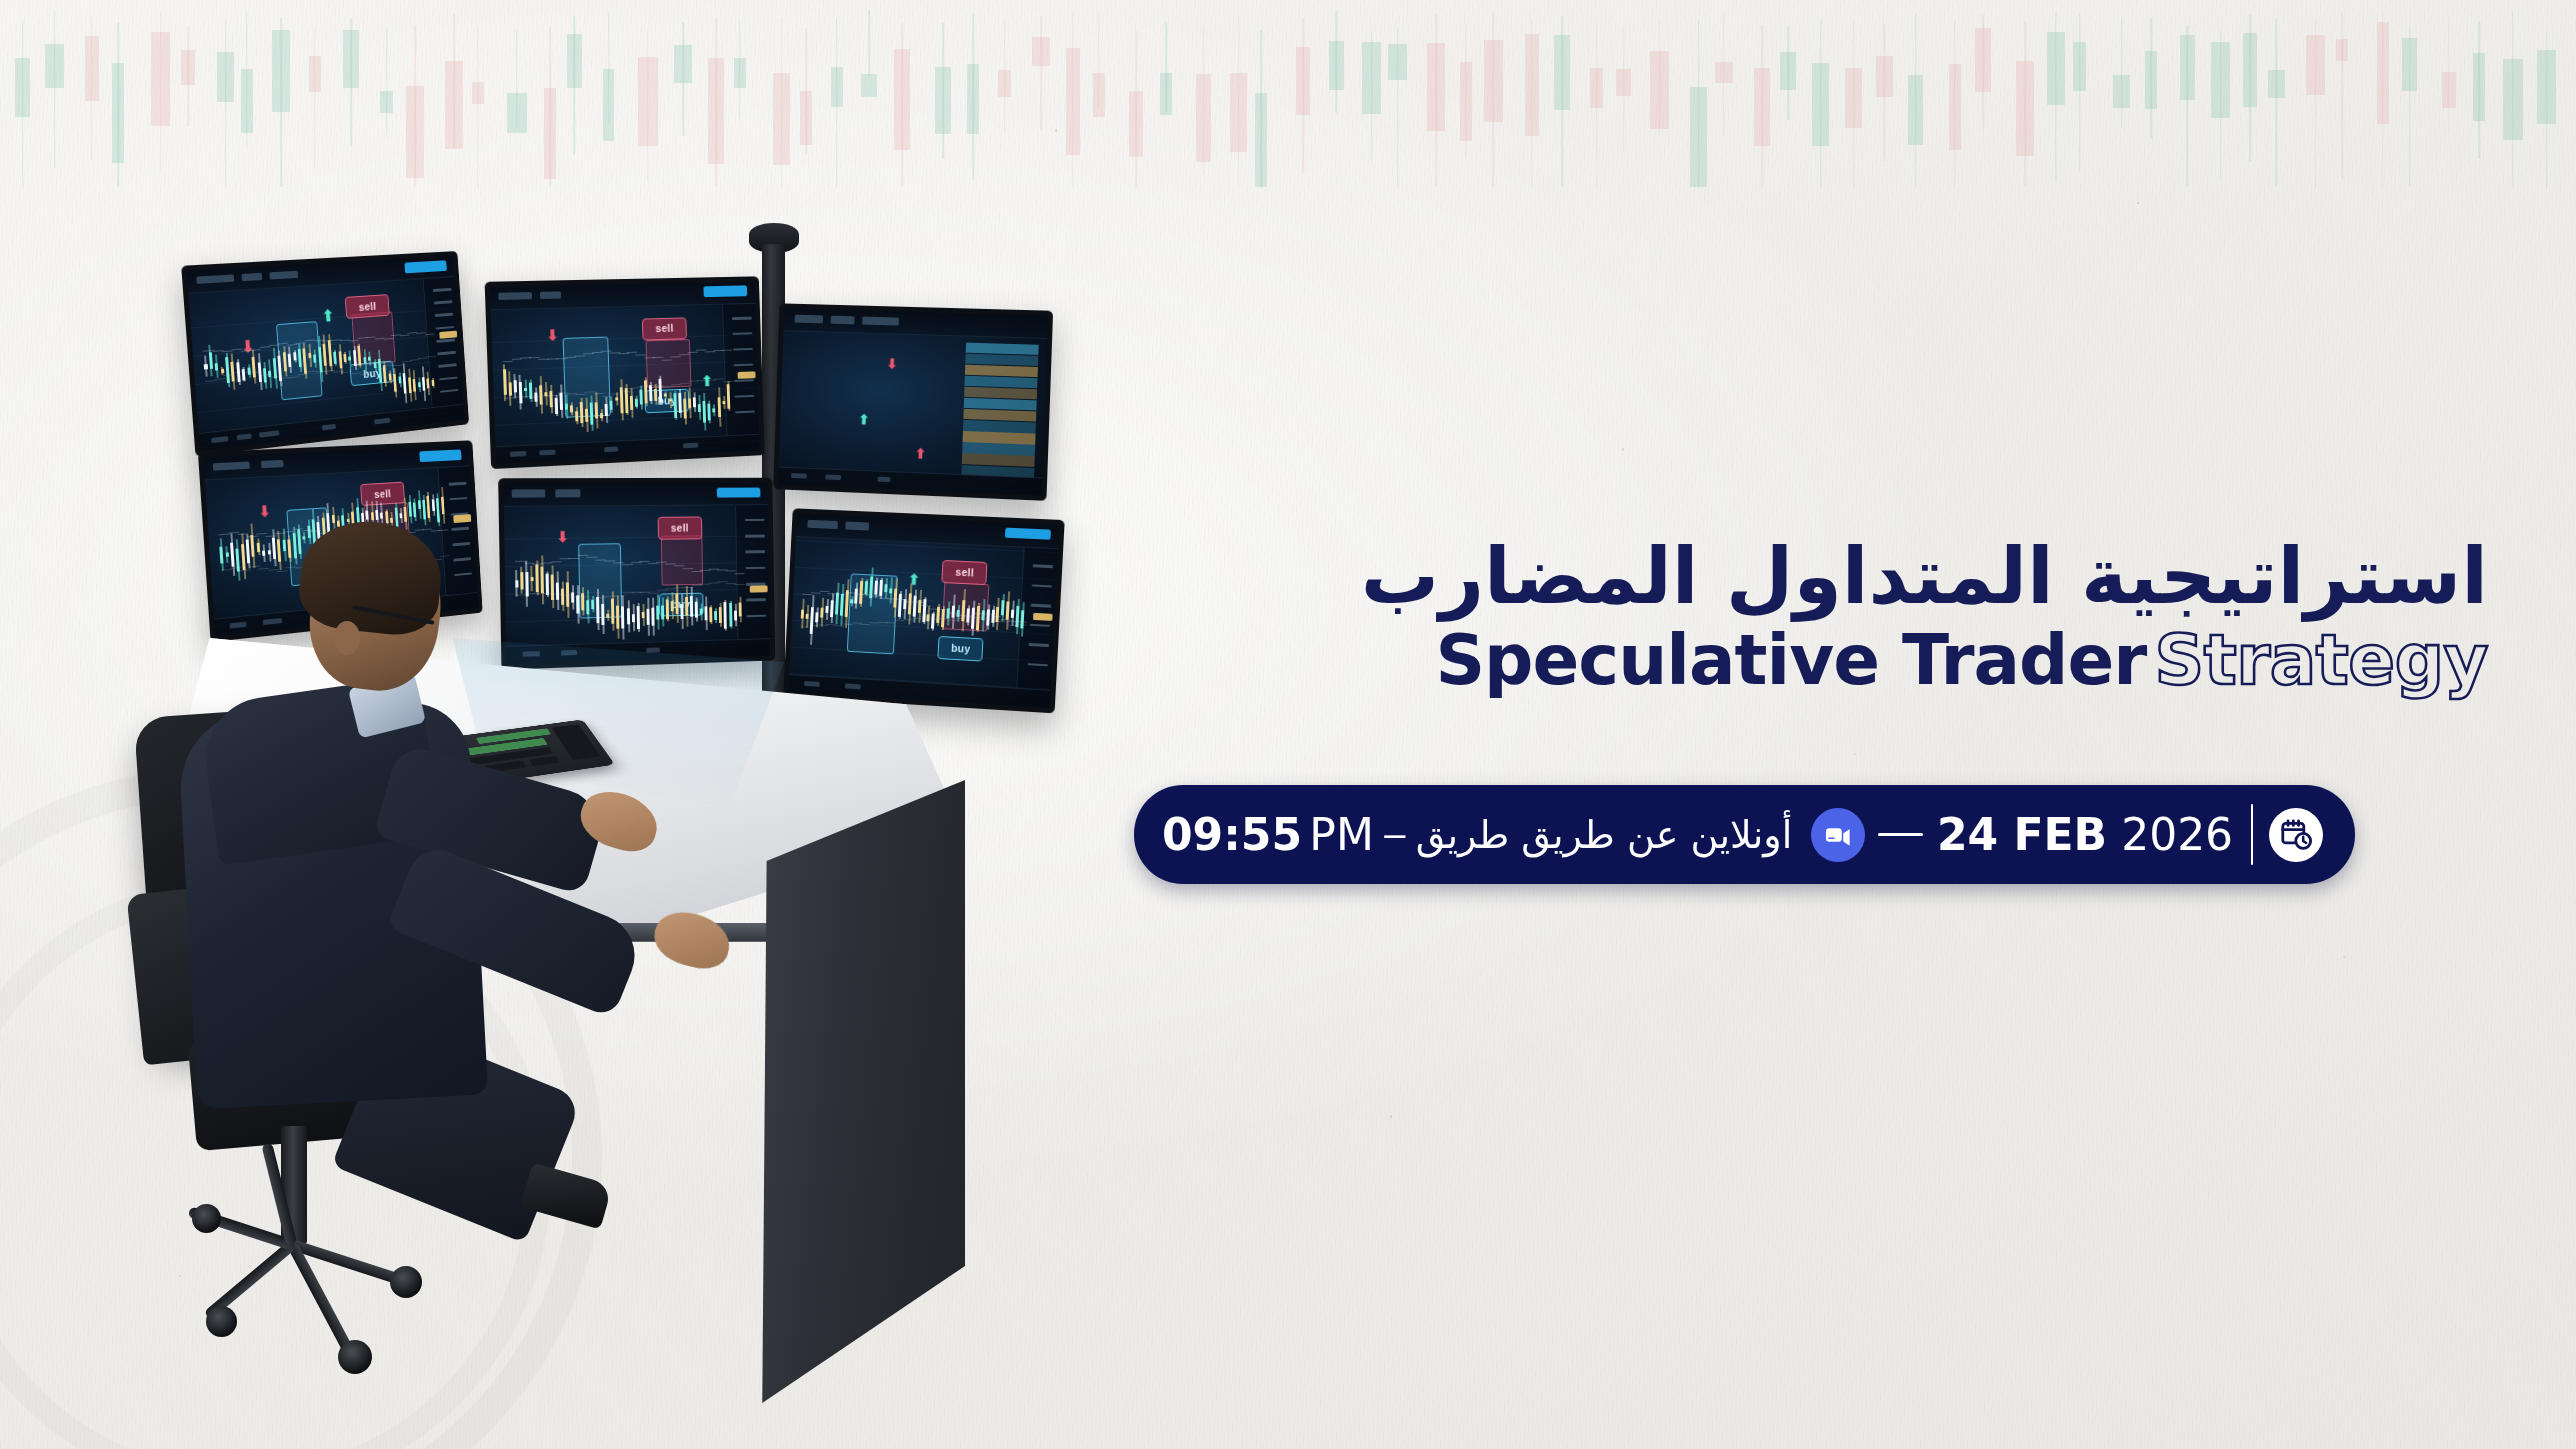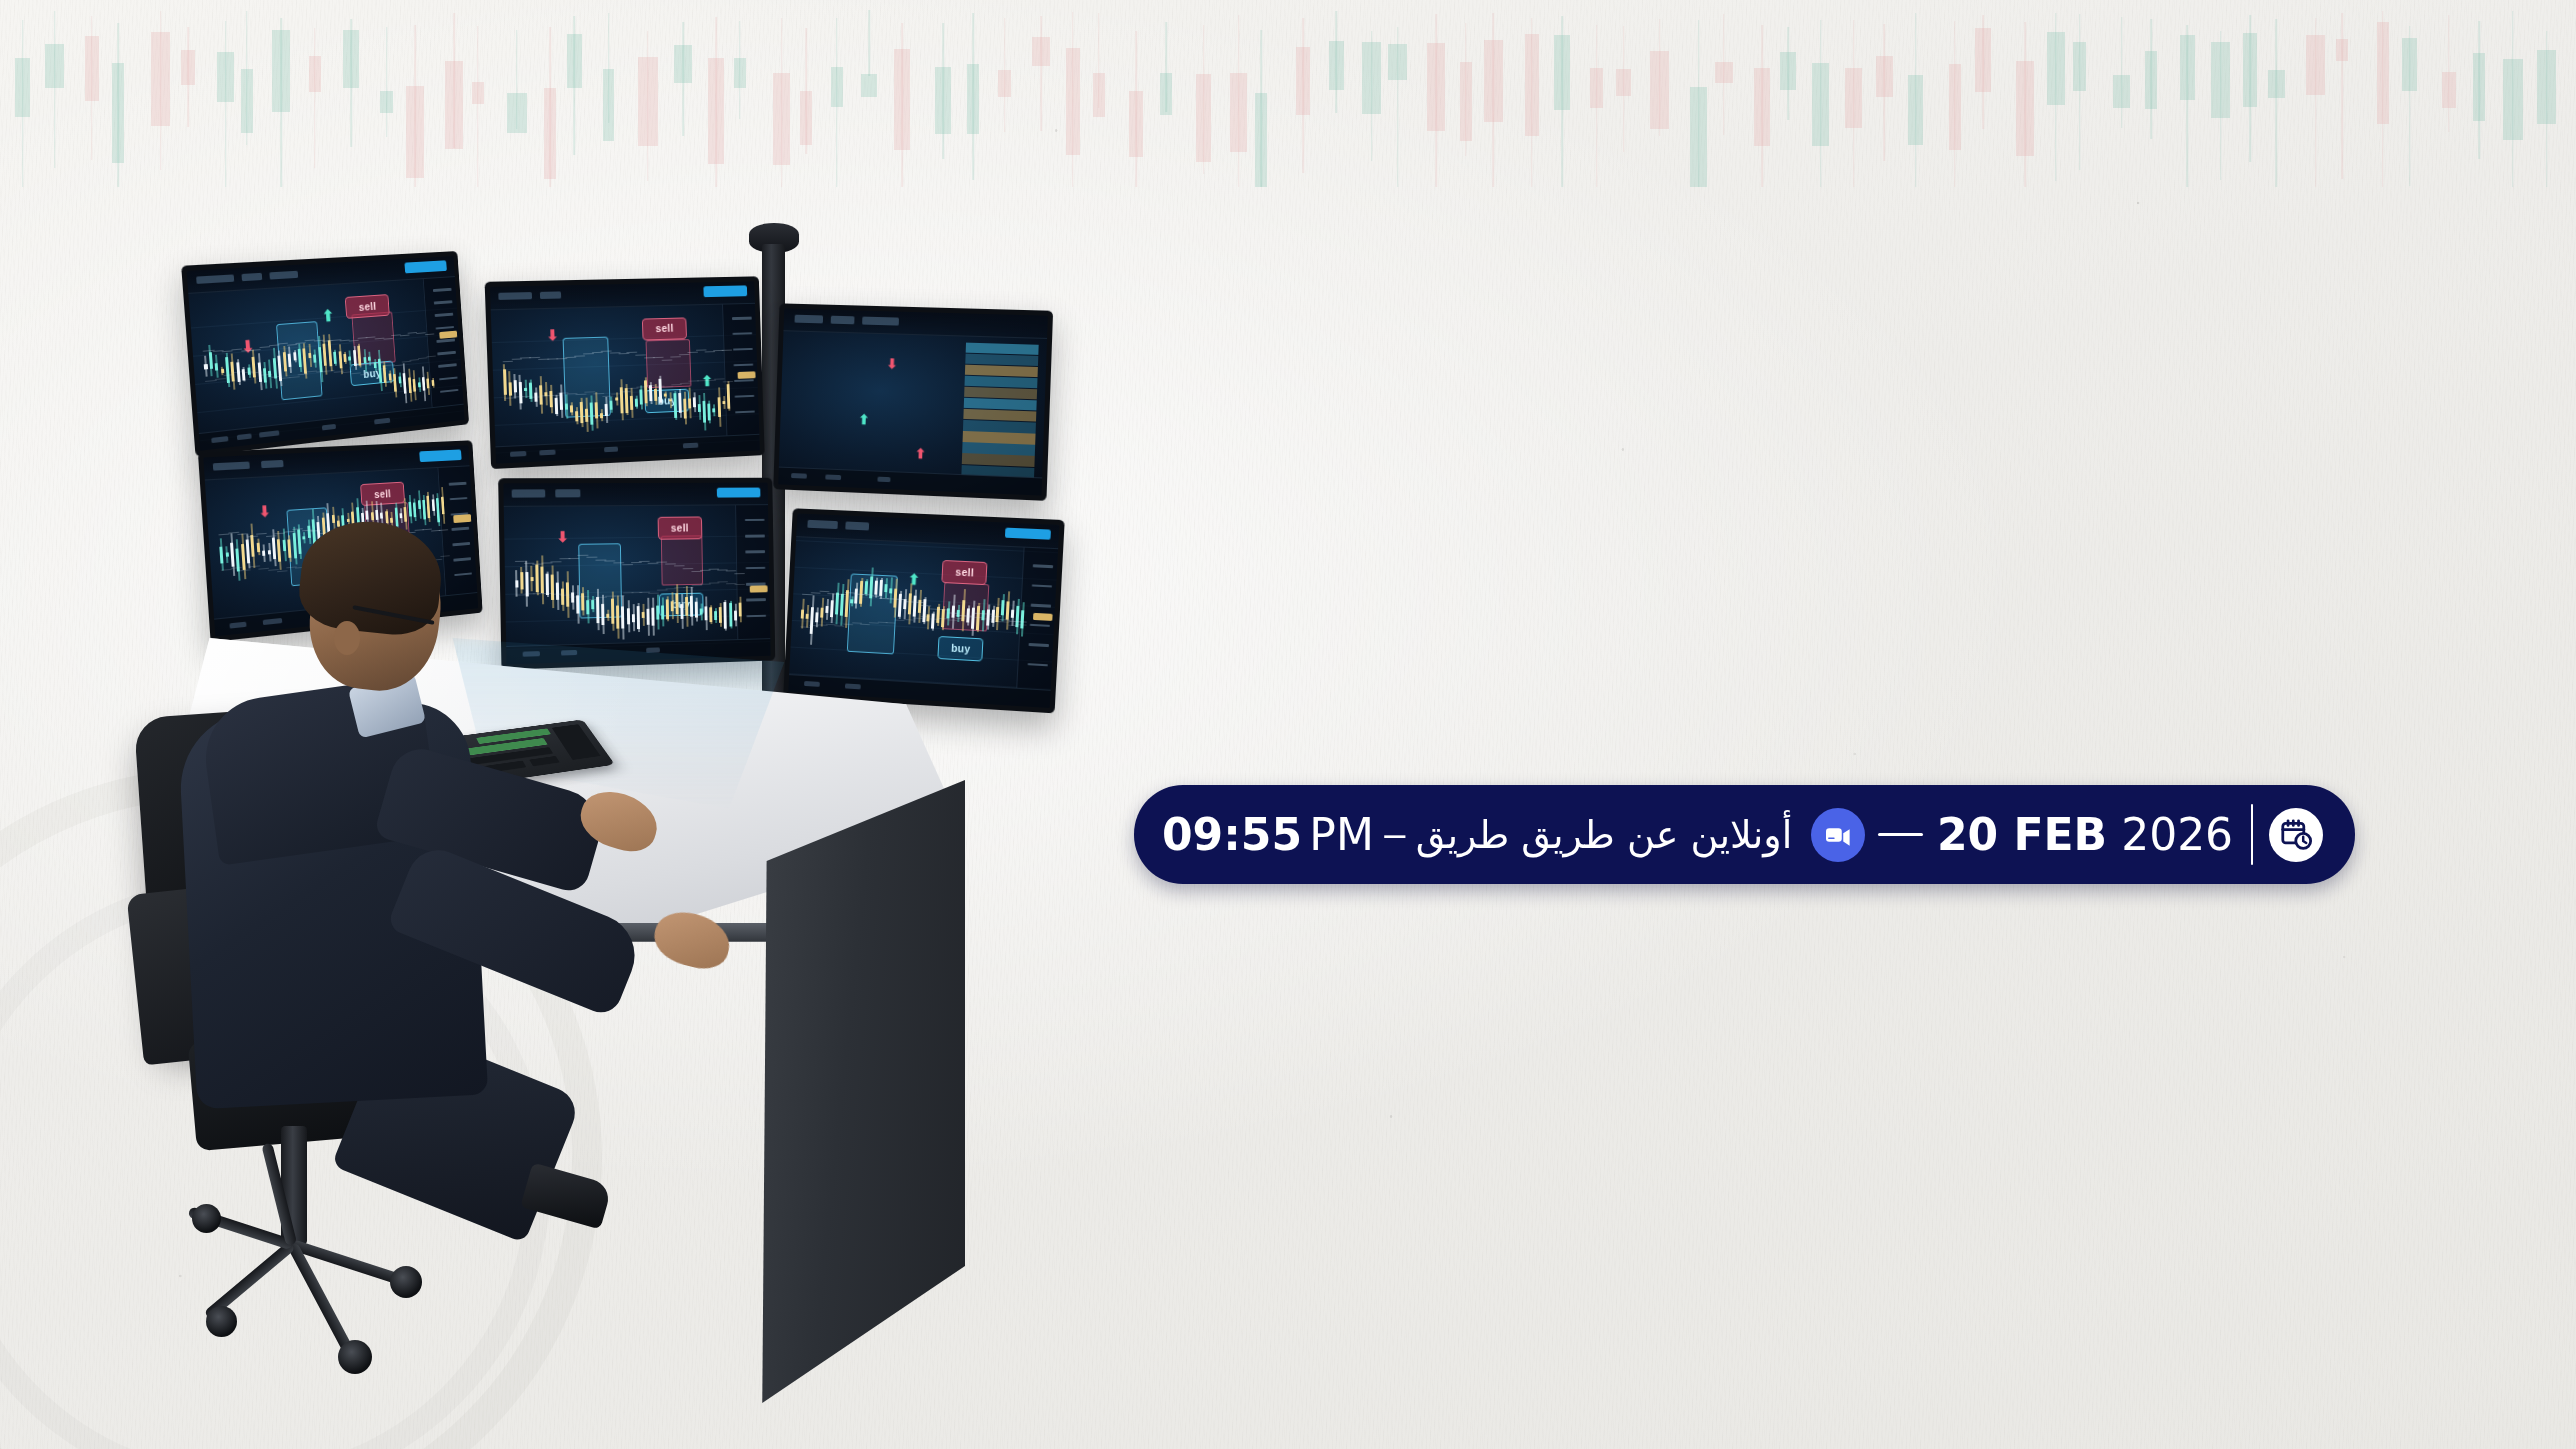--- a/index.html
+++ b/index.html
@@ -2272,41 +2272,47 @@
     <div class="person-hand" style="left:450px; top:623px; width:78px; height:54px; transform:rotate(18deg);"></div>
     <div class="person-hand" style="left:524px; top:743px; width:76px; height:52px; transform:rotate(14deg);"></div>
 
     <div class="person-head" style="left:181px; top:363px; width:129px; height:156px; transform:rotate(7deg);"></div>
     <div class="person-hair" style="left:171px; top:351px; width:140px; height:110px; transform:rotate(6deg);"></div>
     <div class="person-ear" style="left:204px; top:450px; width:26px; height:34px;"></div>
     <div class="person-glasses-arm" style="left:222px; top:442px; width:83px; transform:rotate(11deg);"></div>
 
   </div>
 
+  <div class="text-block">
+    <div class="title-ar">استراتيجية المتداول المضارب</div>
+    <div class="title-en">
+      <span class="title-en-solid">Speculative Trader</span><span class="title-en-outline">Strategy</span>
+    </div>
+  </div>
 
   <div class="info-badge">
 
     <div class="badge-icon-circle">
       <svg width="35" height="35" viewBox="0 0 24 24" aria-hidden="true">
         <g fill="none" stroke="#0d1253" stroke-width="1.9" stroke-linecap="round" stroke-linejoin="round">
           <rect x="2.6" y="4.4" width="14.4" height="13.4" rx="2"></rect>
           <path d="M2.6 8.6h14.4"></path>
           <path d="M6.2 2.6v3.2M9.8 2.6v3.2M13.4 2.6v3.2"></path>
         </g>
         <circle cx="16.6" cy="16.4" r="5.1" fill="#ffffff" stroke="#0d1253" stroke-width="1.9"></circle>
         <g fill="none" stroke="#0d1253" stroke-width="1.7" stroke-linecap="round">
           <path d="M16.6 13.6v2.9l2.1 1.3"></path>
         </g>
       </svg>
     </div>
 
     <div class="badge-divider"></div>
 
     <div class="badge-date">
-      <b>20 FEB</b><span>&nbsp;</span><span class="year">2026</span>
+      <b>24 FEB</b><span>&nbsp;</span><span class="year">2026</span>
     </div>
 
     <div class="badge-dash"></div>
 
     <div class="zoom-icon-circle">
       <svg width="30" height="30" viewBox="0 0 24 24" aria-hidden="true">
         <rect x="2.4" y="6.6" width="12.6" height="10.8" rx="2.6" fill="#ffffff"></rect>
         <path d="M16.2 10.6l5.1-3.3v13.2l-5.1-3.3z" fill="#ffffff"></path>
         <path d="M4.6 14.6h4.2" stroke="#4a63e7" stroke-width="1.1" stroke-linecap="round"></path>
       </svg>

